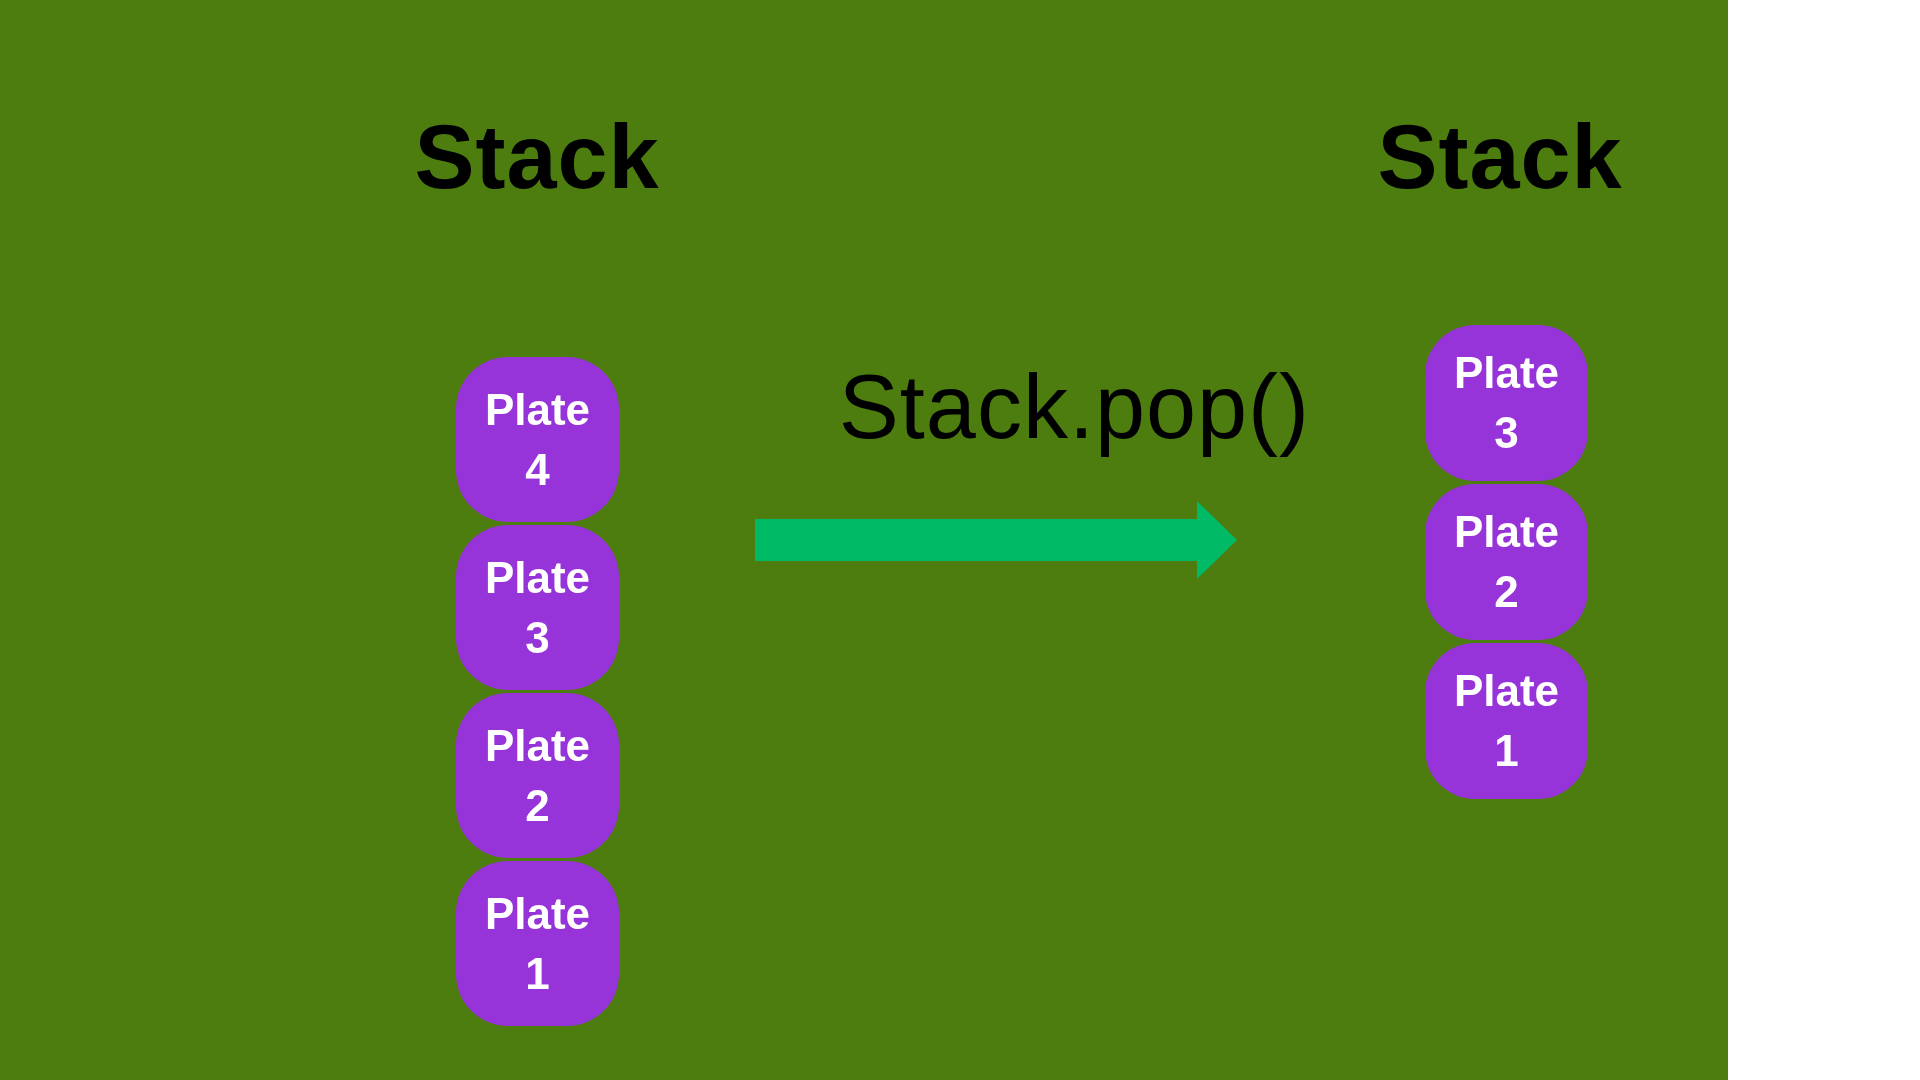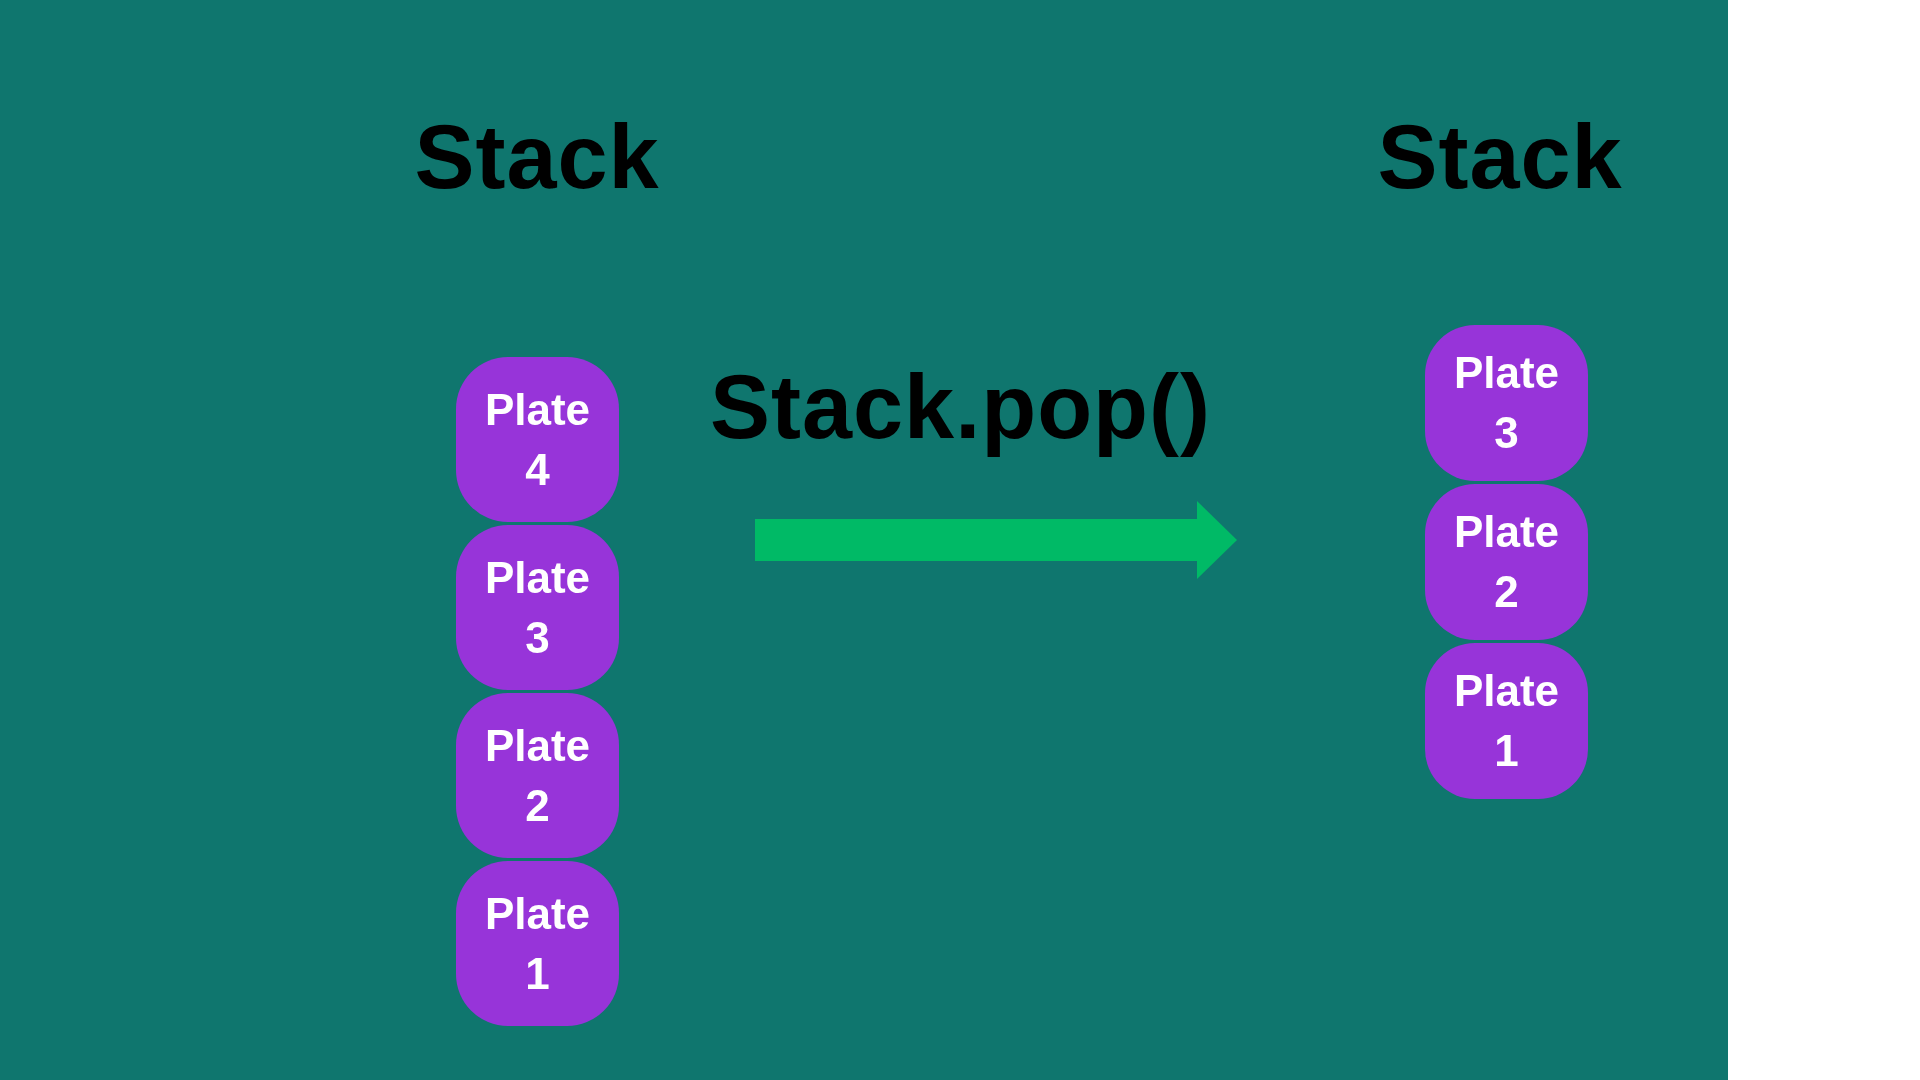--- a/index.html
+++ b/index.html
@@ -1,19 +1,19 @@
 <!DOCTYPE html>
 <html><head>
 <meta charset="utf-8">
 <style>
   * { margin: 0; padding: 0; box-sizing: border-box; }
   html, body { width: 1920px; height: 1080px; background: #ffffff; overflow: hidden; }
   body { font-family: "Liberation Sans", sans-serif; position: relative; }
 
-  .canvas { position: absolute; inset: 0; width: 1728px; height: 1080px; background: #0f766e; }
+  .canvas { position: absolute; inset: 0; width: 1728px; height: 1080px; background: #4d7c0f; }
 
   .stack-title {
     position: absolute;
     width: 400px;
     text-align: center;
     font-size: 90px;
     font-weight: 700;
     color: #000000;
     letter-spacing: 1px;
     line-height: 1;
@@ -46,23 +46,23 @@
     justify-content: center;
     text-align: center;
   }
   .stack-col.right .plate { height: 156px; border-radius: 50px; }
 
   .op-label {
     position: absolute;
     left: 710px;
     top: 362px;
     width: 600px;
-    text-align: left;
+    text-align: right;
     font-size: 90px;
-    font-weight: 700;
+    font-weight: 400;
     color: #000000;
     line-height: 1;
     letter-spacing: 1px;
   }
 
   .arrow { position: absolute; left: 755px; top: 501px; width: 480px; height: 78px; }
   .arrow-shaft {
     position: absolute;
     left: 0; top: 18px;
     width: 442px; height: 42px;

